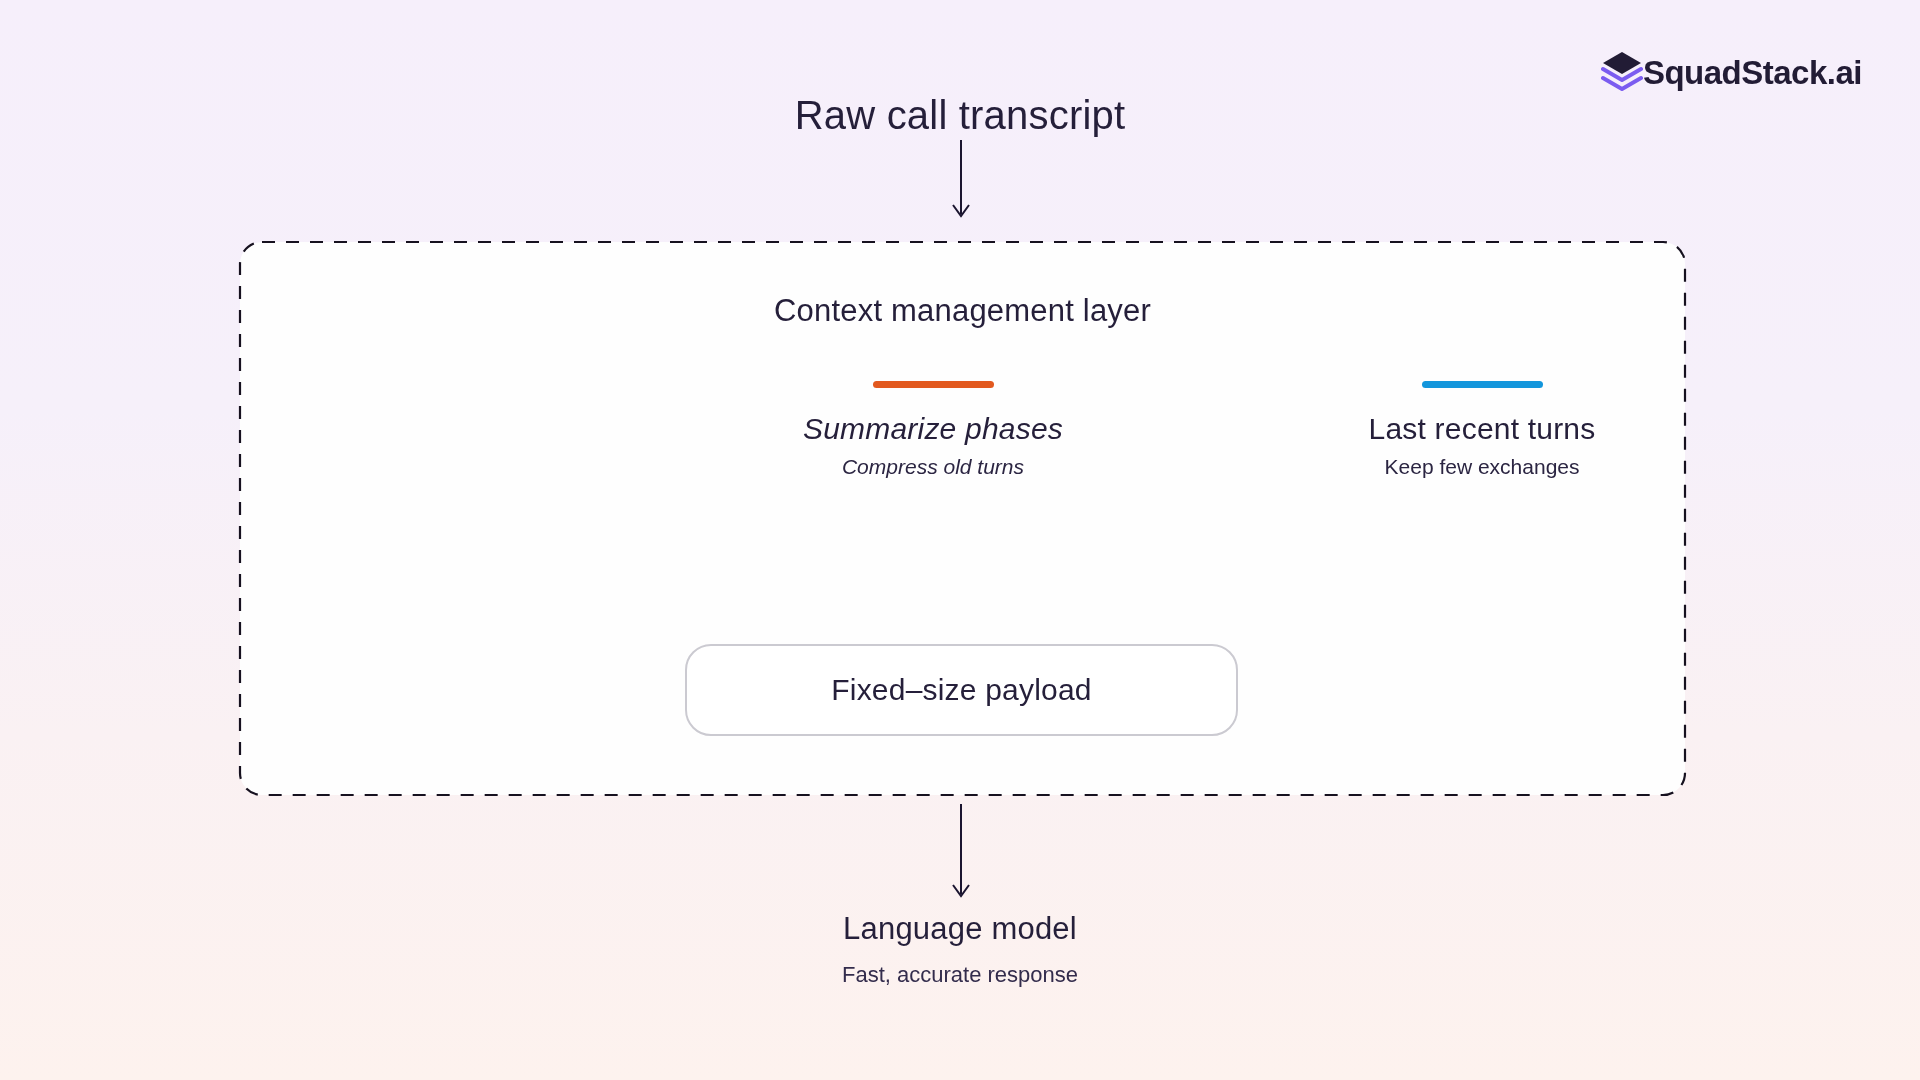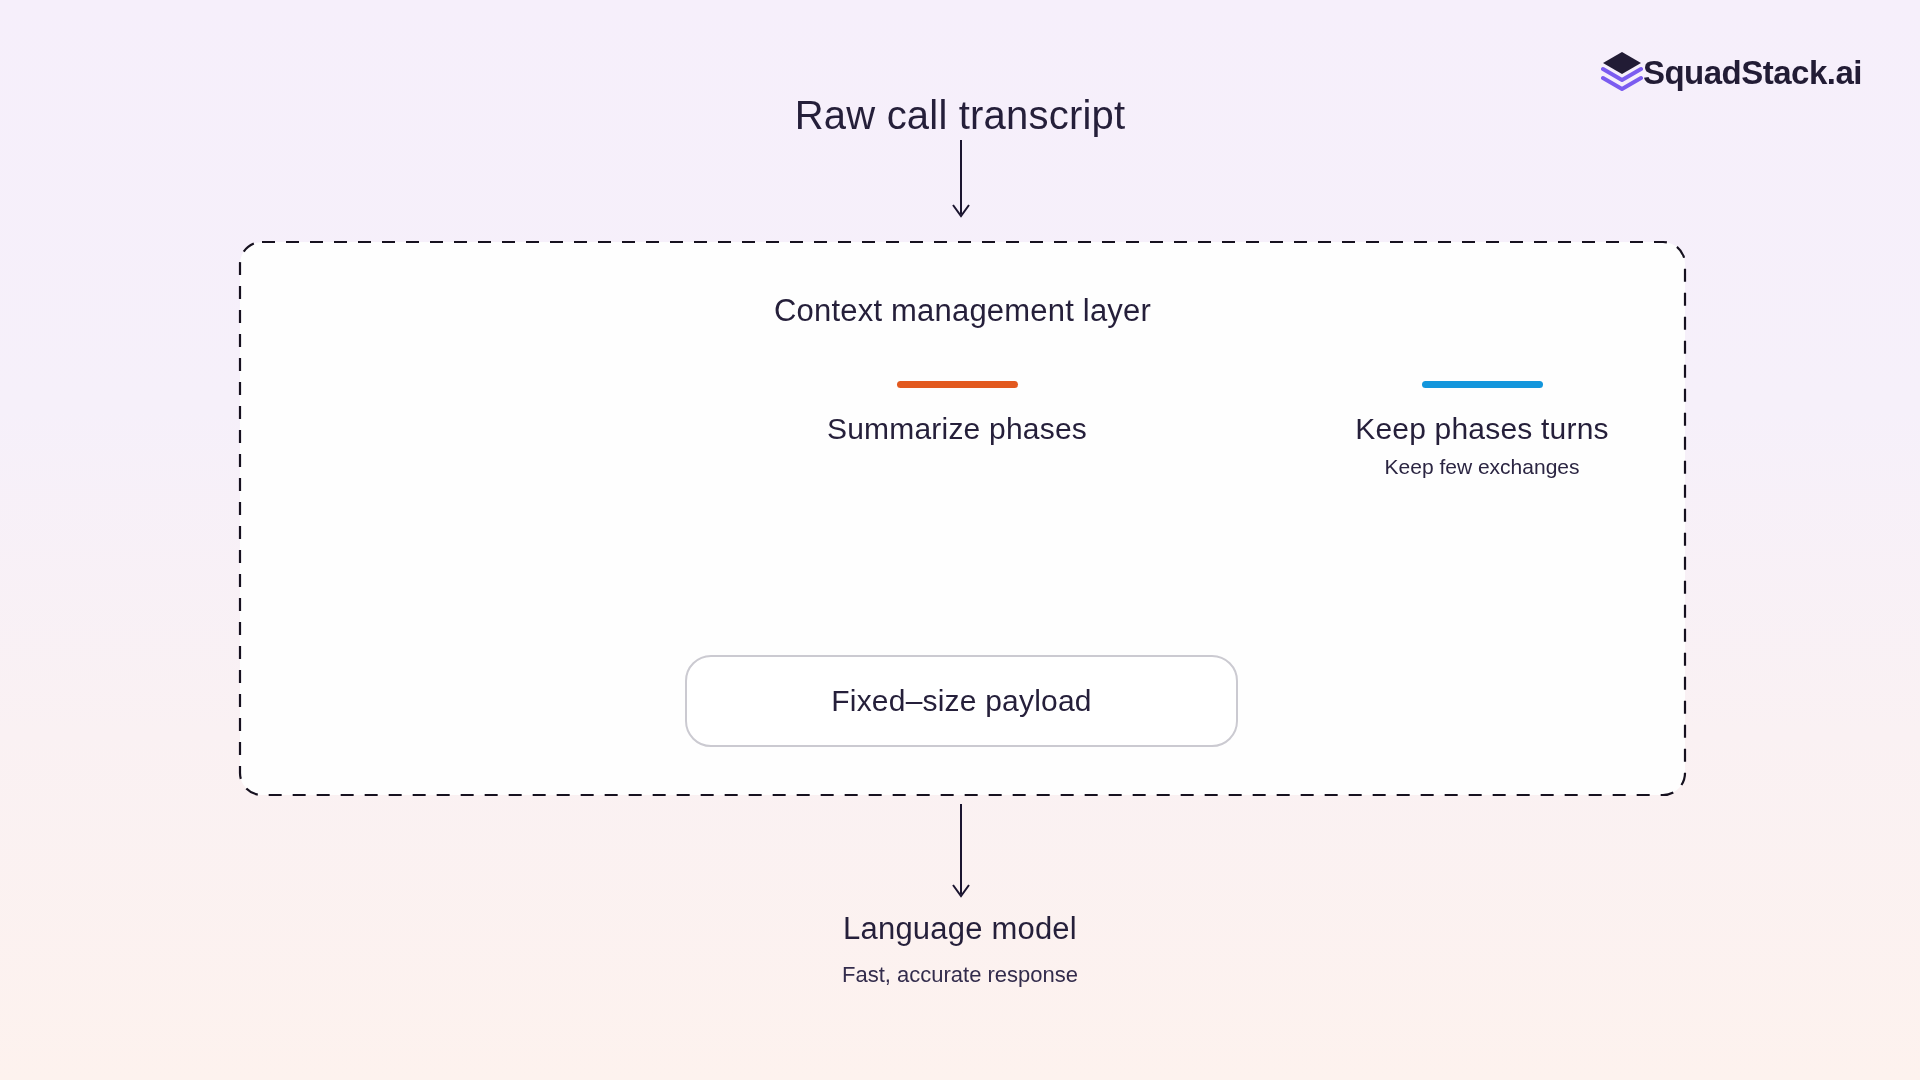--- a/index.html
+++ b/index.html
@@ -13,24 +13,24 @@
   .raw-label{top:93px;font-size:40px;font-weight:500;letter-spacing:.2px;}
   .arrow-svg{position:absolute;}
   .dashed-svg{position:absolute;left:238px;top:240px;}
   .container-content{position:absolute;left:240px;top:242px;width:1445px;height:553px;}
   .layer-title{position:absolute;top:51px;left:0;width:1445px;text-align:center;font-size:31px;font-weight:500;letter-spacing:.2px;}
   .strategy{position:absolute;top:139px;width:420px;text-align:center;}
   .strategy .accent-line{width:121px;height:7px;border-radius:4px;margin:0 auto;}
   .strategy .strat-label{margin-top:24px;font-size:30px;font-weight:500;letter-spacing:.2px;}
   .strategy .strat-desc{margin-top:9px;font-size:21px;color:#2b2542;}
   .col-1{left:16px;}
-  .col-2{left:507px;}
+  .col-2{left:483px;font-style:italic;}
   .col-3{left:1032px;}
   .payload-box{
-    position:absolute;left:445px;top:413px;width:553px;height:92px;
+    position:absolute;left:445px;top:402px;width:553px;height:92px;
     background:#ffffff;border:2px solid #cbcad1;border-radius:26px;
     display:flex;align-items:center;justify-content:center;
     font-size:30px;font-weight:500;letter-spacing:.2px;box-sizing:border-box;
   }
   .lm-label{top:911px;font-size:31px;font-weight:500;letter-spacing:.2px;}
   .lm-desc{top:962px;font-size:22px;color:#332c4c;}
   .logo{position:absolute;top:50px;right:58px;display:flex;align-items:center;}
   .logo-text{font-size:33px;font-weight:700;letter-spacing:-0.5px;color:#221c35;}
 </style>
 </head>
@@ -58,25 +58,26 @@
     <rect x="2" y="2" width="1445" height="553" rx="22" fill="#fefefe" stroke="#16111f" stroke-width="2.2" stroke-dasharray="13 11"></rect>
   </svg>
 
   <div class="container-content">
     <div class="layer-title">Context management layer</div>
 
 
     <div class="strategy col-2">
       <div class="accent-line" style="background: rgb(226, 89, 31);"></div>
       <div class="strat-label">Summarize phases</div>
+      <div class="strat-desc">Compress old turns</div>
     </div>
 
     <div class="strategy col-3">
       <div class="accent-line" style="background: rgb(19, 150, 220);"></div>
-      <div class="strat-label">Keep phases turns</div>
+      <div class="strat-label">Last recent turns</div>
       <div class="strat-desc">Keep few exchanges</div>
     </div>
 
     <div class="payload-box">
       <span>Fixed–size payload</span>
     </div>
   </div>
 
   <svg class="arrow-svg" style="left:949px;top:802px;" width="24" height="100">
     <line x1="12" y1="2" x2="12" y2="92" stroke="#1b1530" stroke-width="2"></line>

